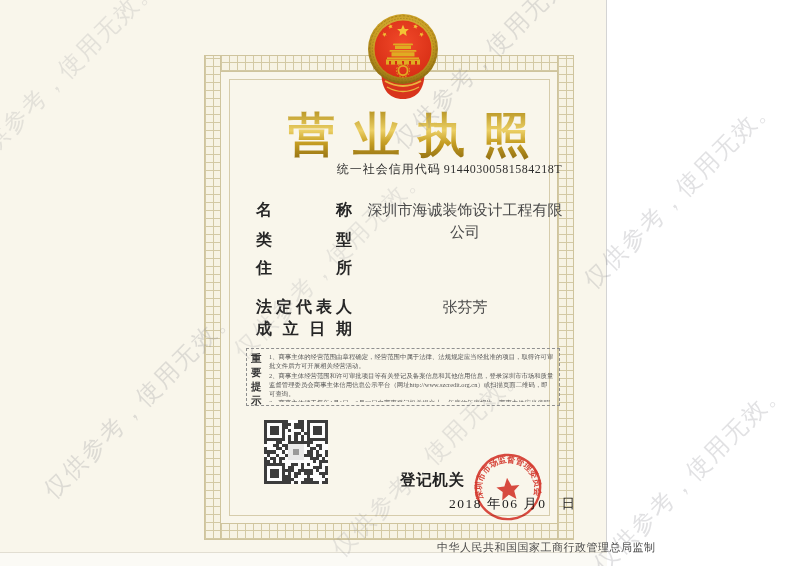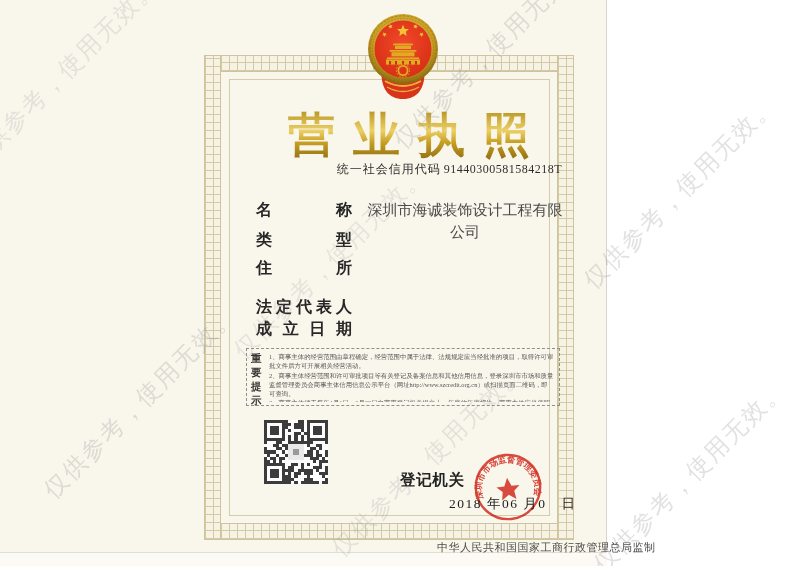--- a/index.html
+++ b/index.html
@@ -173,20 +173,21 @@
         </div>
     </div>
     <div class="field-row fr3">
       <div class="field-label split-chars">
           <span>法</span>
           <span>定</span>
           <span>代</span>
           <span>表</span>
           <span>人</span>
         </div>
+      <div class="field-value">张芬芳</div>
     </div>
     <div class="field-row fr4">
       <div class="field-label split-chars">
           <span>成</span>
           <span>立</span>
           <span>日</span>
           <span>期</span>
         </div>
     </div>
   </div>

